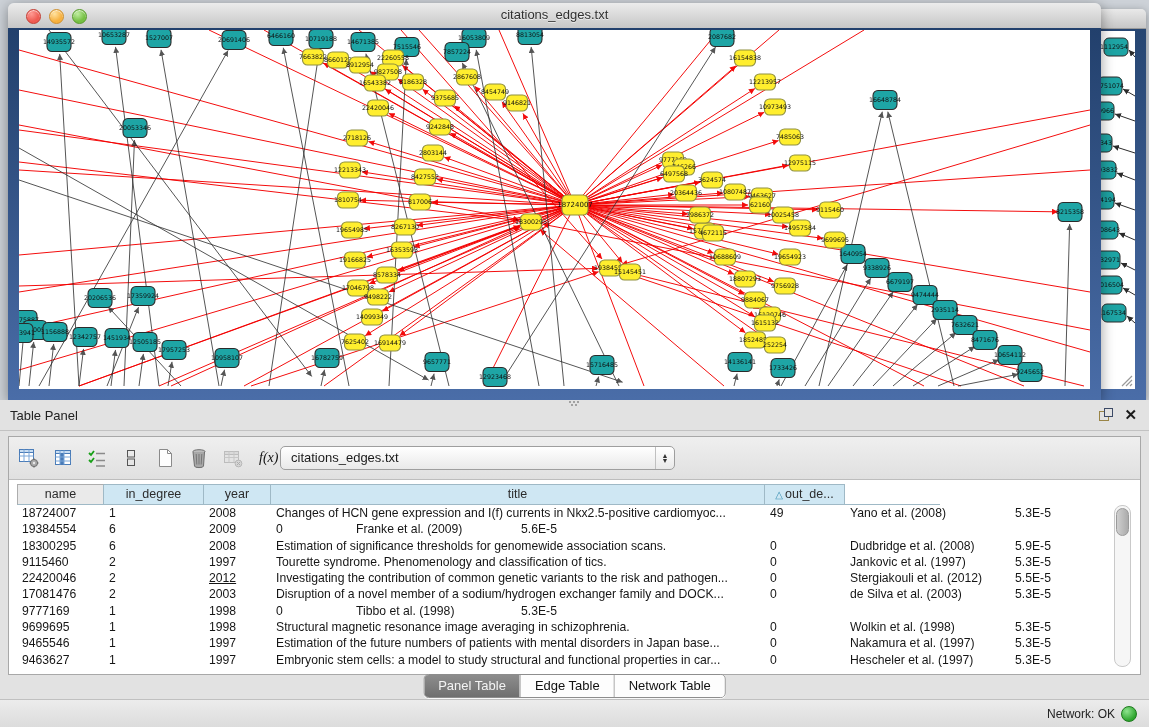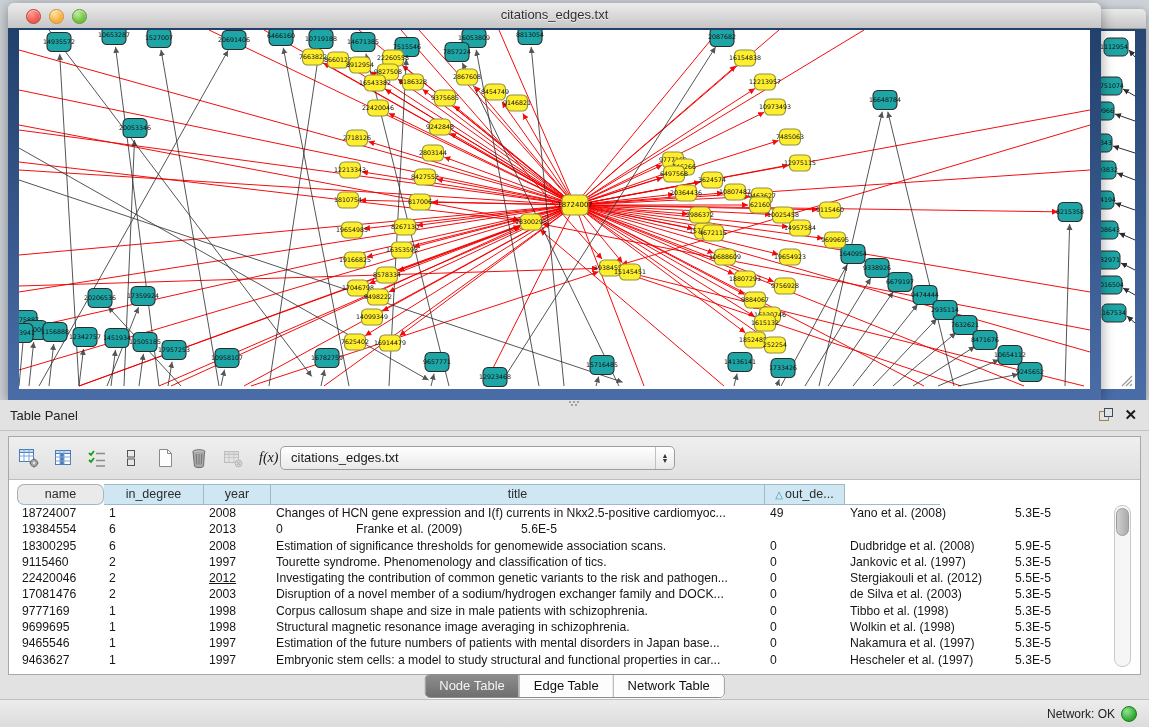--- a/index.html
+++ b/index.html
@@ -814,41 +814,41 @@
         <span class="val">citations_edges.txt</span>
         <span class="stepper">
             <span>▲</span>
             <span>▼</span>
           </span>
       </div>
     </div>
 
     <div class="tbl-viewport">
       <div class="tbl-header" id="tbl-header">
-          <div class="th" style="width: 87px; border-radius: 7px;">name</div>
+          <div class="th" style="width: 87px;">name</div>
           <div class="th" style="width: 100px;">in_degree</div>
           <div class="th" style="width: 67px;">year</div>
           <div class="th" style="width: 494px;">title</div>
           <div class="th" style="width: 80px;"><span class="sort-glyph">△</span>out_de...</div>
           <div class="th" style="width: 95px; margin-top: 20px;">pagerank</div>
         </div>
       <div class="tbl-rows" id="tbl-rows">
           <div class="tr">
             <div class="td" style="width: 87px;">18724007</div>
             <div class="td" style="width: 100px;">1</div>
             <div class="td" style="width: 67px;">2008</div>
             <div class="td" style="width: 494px;">Changes of HCN gene expression and I(f) currents in Nkx2.5-positive cardiomyoc...</div>
             <div class="td" style="width: 80px;">49</div>
             <div class="td" style="width: 165px;">Yano et al. (2008)</div>
             <div class="td" style="width: 95px;">5.3E-5</div>
           </div>
           <div class="tr">
             <div class="td" style="width: 87px;">19384554</div>
             <div class="td" style="width: 100px;">6</div>
-            <div class="td" style="width: 67px;">2013</div>
+            <div class="td" style="width: 67px;">2009</div>
             <div class="td" style="width: 80px;">0</div>
             <div class="td" style="width: 165px;">Franke et al. (2009)</div>
             <div class="td" style="width: 95px;">5.6E-5</div>
           </div>
           <div class="tr">
             <div class="td" style="width: 87px;">18300295</div>
             <div class="td" style="width: 100px;">6</div>
             <div class="td" style="width: 67px;">2008</div>
             <div class="td" style="width: 494px;">Estimation of significance thresholds for genomewide association scans.</div>
             <div class="td" style="width: 80px;">0</div>
@@ -879,21 +879,20 @@
             <div class="td" style="width: 67px;">2003</div>
             <div class="td" style="width: 494px;">Disruption of a novel member of a sodium/hydrogen exchanger family and DOCK...</div>
             <div class="td" style="width: 80px;">0</div>
             <div class="td" style="width: 165px;">de Silva et al. (2003)</div>
             <div class="td" style="width: 95px;">5.3E-5</div>
           </div>
           <div class="tr">
             <div class="td" style="width: 87px;">9777169</div>
             <div class="td" style="width: 100px;">1</div>
             <div class="td" style="width: 67px;">1998</div>
-            <div class="td" style="width: 494px;">Corpus callosum shape and size in male patients with schizophrenia.</div>
             <div class="td" style="width: 80px;">0</div>
             <div class="td" style="width: 165px;">Tibbo et al. (1998)</div>
             <div class="td" style="width: 95px;">5.3E-5</div>
           </div>
           <div class="tr">
             <div class="td" style="width: 87px;">9699695</div>
             <div class="td" style="width: 100px;">1</div>
             <div class="td" style="width: 67px;">1998</div>
             <div class="td" style="width: 494px;">Structural magnetic resonance image averaging in schizophrenia.</div>
             <div class="td" style="width: 80px;">0</div>
@@ -919,21 +918,21 @@
             <div class="td" style="width: 95px;">5.3E-5</div>
           </div>
         </div>
       <div class="vscroll">
           <div class="vthumb"></div>
         </div>
     </div>
   </div>
 
   <div class="tabbar" id="tabbar">
-      <div class="tab selected">Node Table</div>
+      <div class="tab selected">Panel Table</div>
       <div class="tab">Edge Table</div>
       <div class="tab">Network Table</div>
     </div>
 
   <div class="statusbar">
     <div class="mem">Network: OK</div>
     <div class="memdot"></div>
   </div>
 </div>
 

